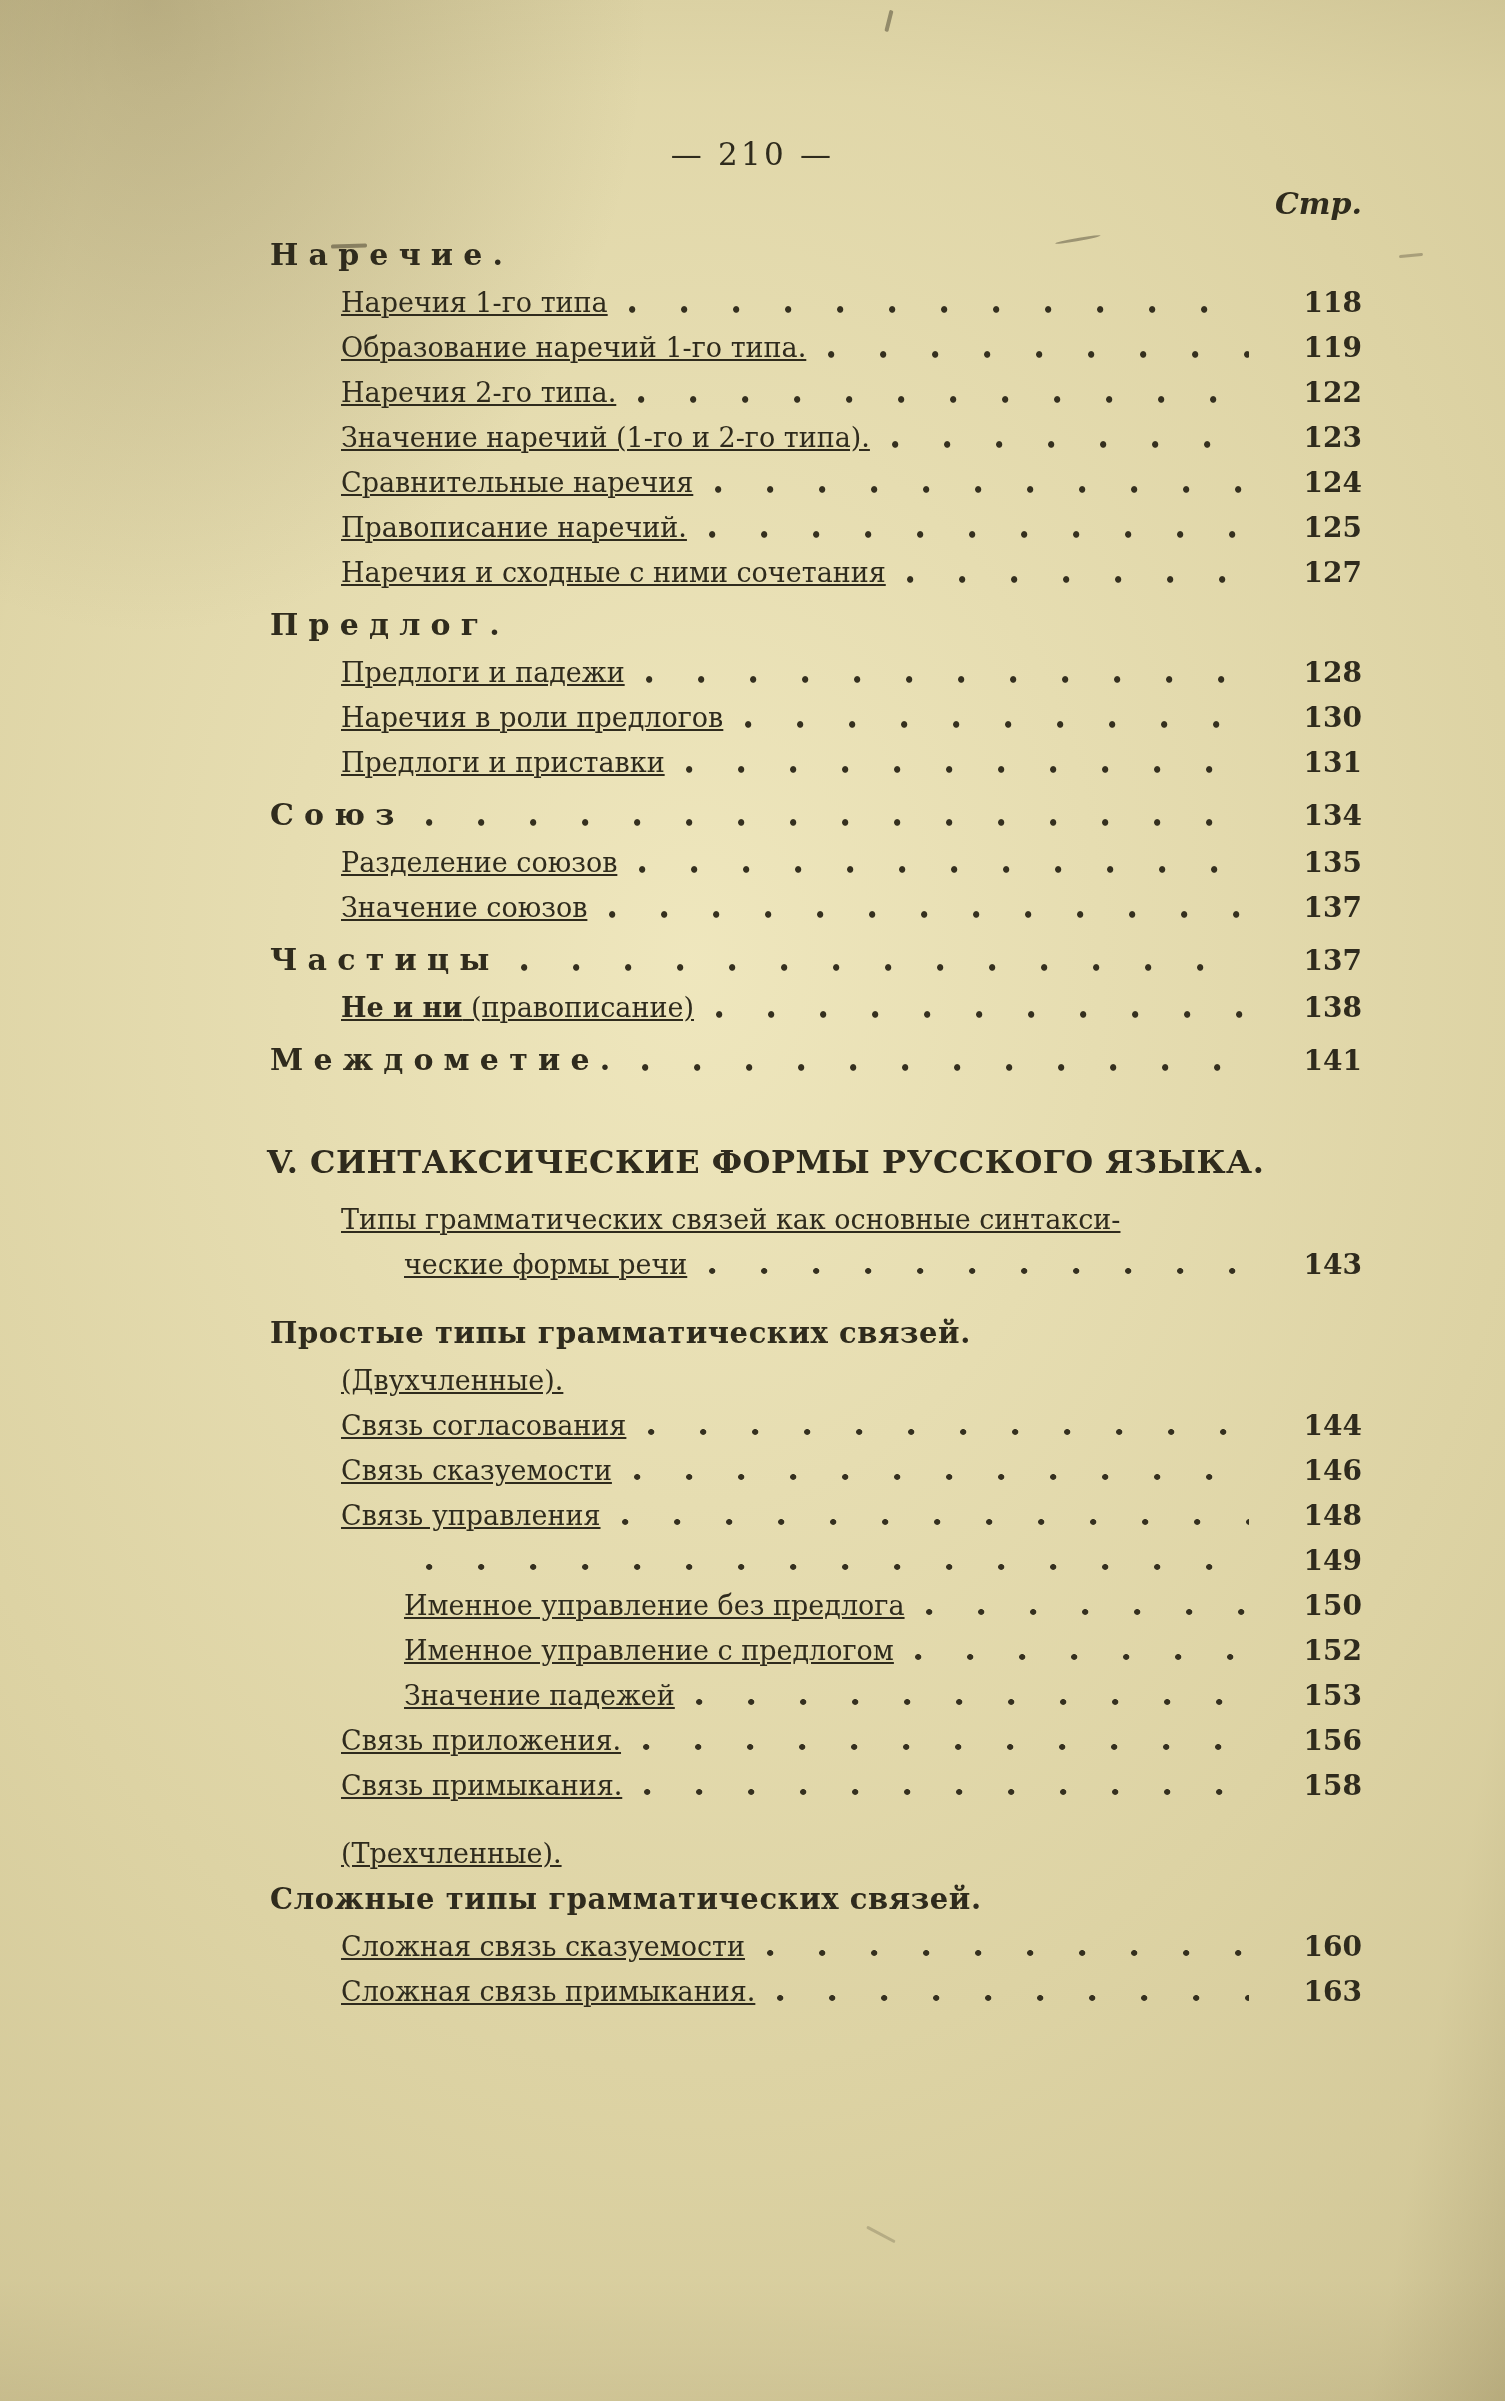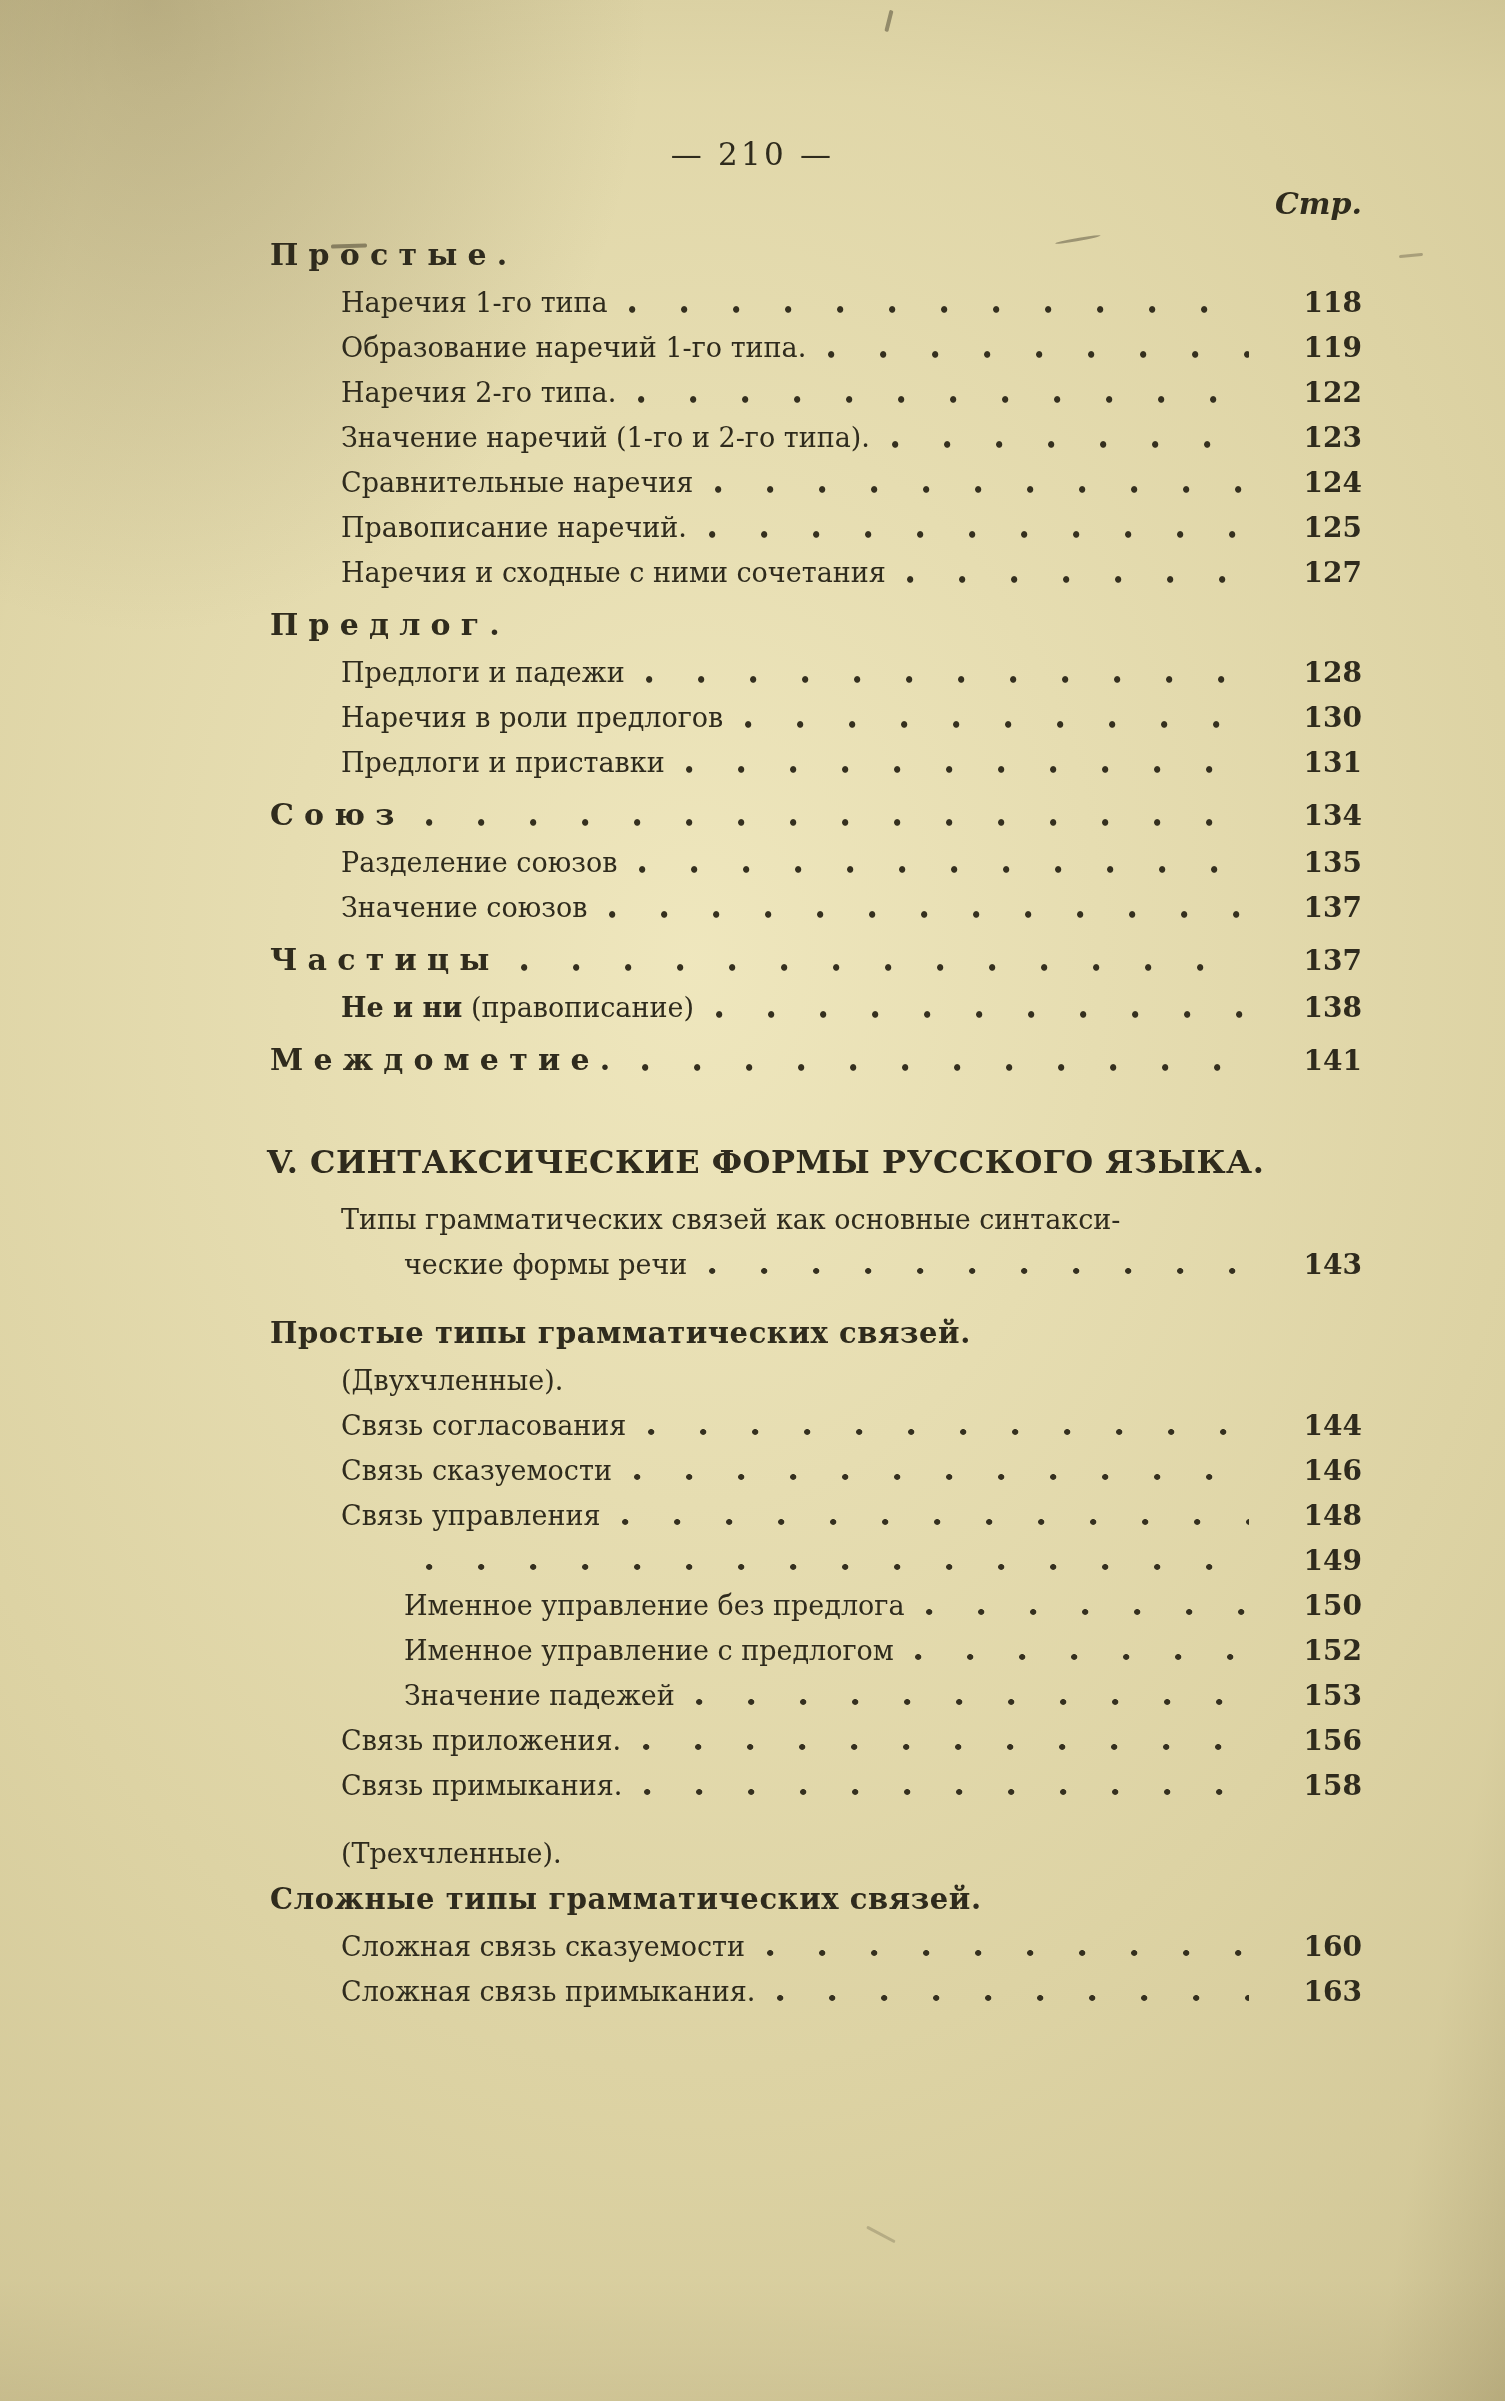--- a/index.html
+++ b/index.html
@@ -41,21 +41,21 @@
   .block{margin-top:18px;}
   .block:first-child{margin-top:9.7px;}
   .block.chapter{margin-top:66px;}
   .block.subhead{margin-top:35px;}
   .row{
     display:flex;
     align-items:baseline;
     margin-bottom:12px;
     white-space:nowrap;
   }
-  .row .label{font-size:27px;}
+  .row .label{font-size:27px;text-decoration:underline;}
   .row.ind1{padding-left:71px;}
   .row.ind2{padding-left:134px;}
   .leader{
     flex:1 1 auto;
     align-self:flex-end;
     height:6.5px;
     margin:0 18.4px 6.5px 21.6px;
     background-image:radial-gradient(circle at 3.2px 3.2px, #35301f 2.7px, rgba(0,0,0,0) 3.5px);
     background-size:52px 6.5px;
     background-repeat:repeat-x;
@@ -87,21 +87,21 @@
 </style>
 </head>
 <body>
 
 <div class="page-head">— 210 —</div>
 <div class="col-head">Стр.</div>
 
 <div id="toc">
     <div class="block section">
       <div class="row hrow no-page">
-        <span class="h-spaced">Простые.</span>
+        <span class="h-spaced">Наречие.</span>
       </div>
       <div class="row ind1">
         <span class="label">Наречия 1-го типа</span>
         <div class="leader"></div>
         <span class="page-ref">118</span>
       </div>
       <div class="row ind1">
         <span class="label">Образование наречий 1-го типа.</span>
         <div class="leader"></div>
         <span class="page-ref">119</span>

